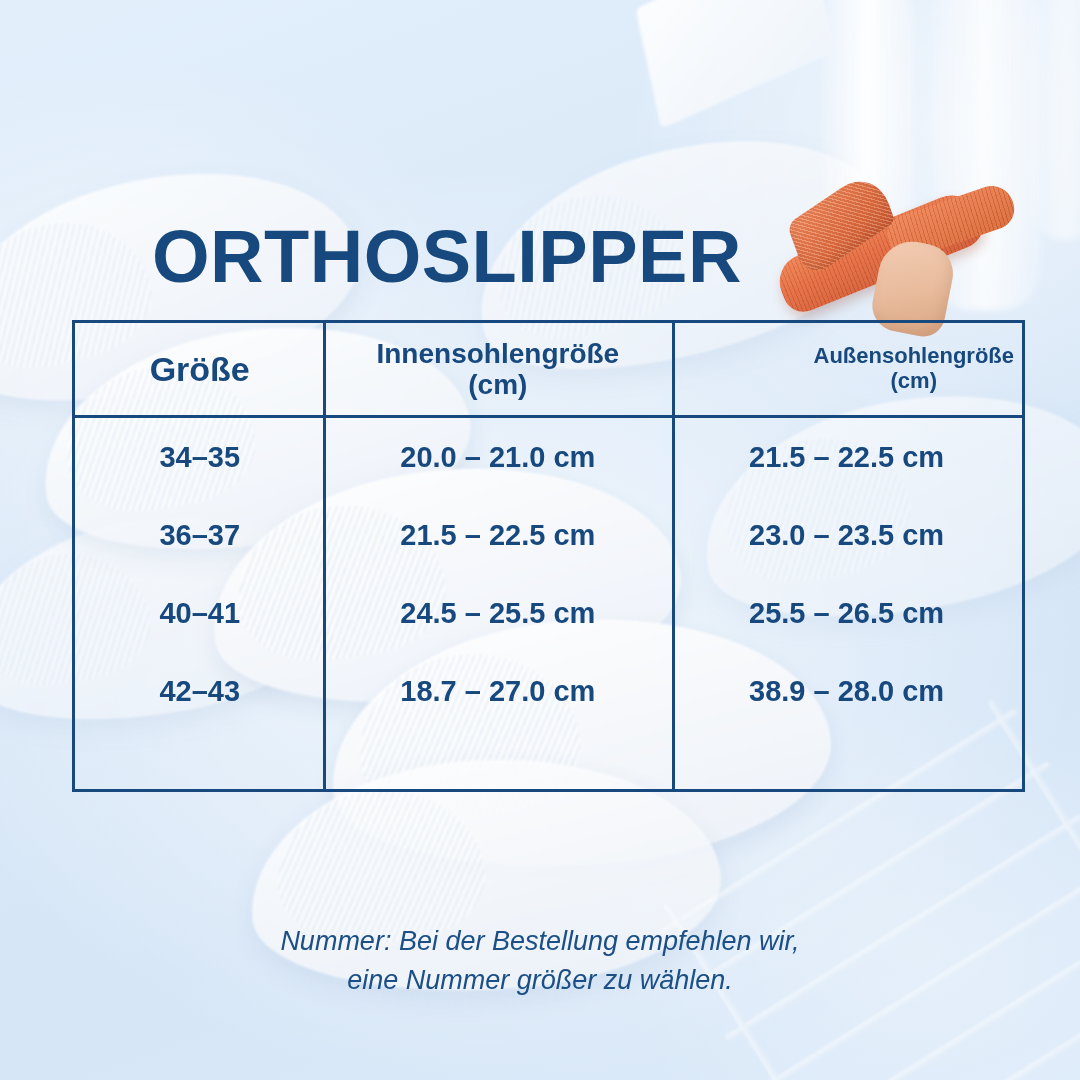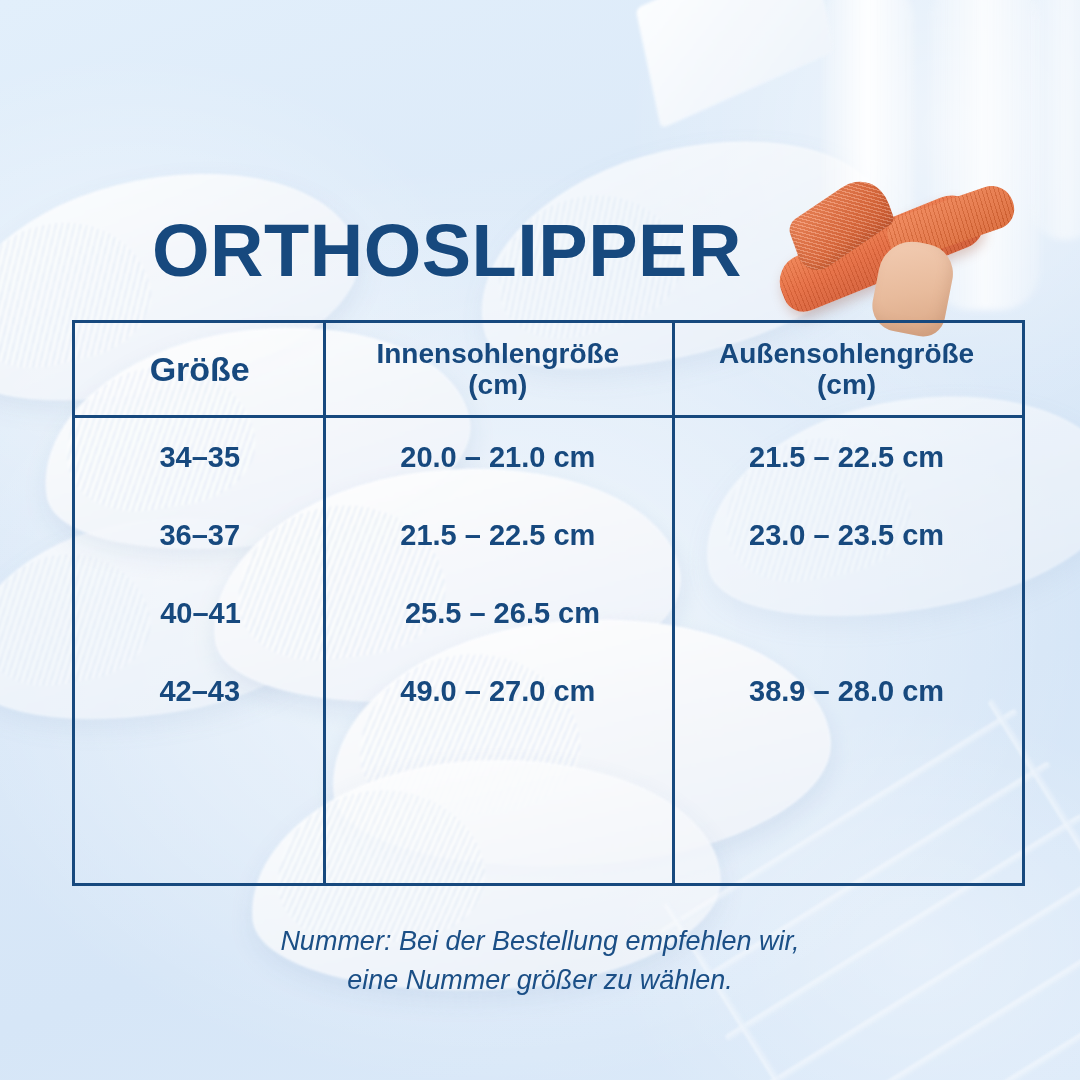--- a/index.html
+++ b/index.html
@@ -129,21 +129,21 @@
     background: linear-gradient(90deg, rgba(255,255,255,0.95), rgba(231,240,250,0.6));
     filter: blur(0.8px);
   }
   .rack b:nth-of-type(1) { left: 18px; }
   .rack b:nth-of-type(2) { left: 400px; }
 
   
   .title {
     position: absolute;
     left: 152px;
-    top: 214px;
+    top: 220px;
     font-size: 74px;
     line-height: 1;
     font-weight: 700;
     letter-spacing: 0.5px;
     color: #17497e;
     white-space: nowrap;
     text-shadow: 0 1px 0 rgba(255,255,255,0.35);
   }
 
   
@@ -232,21 +232,21 @@
   .f1 { left: 108px; top: 56px; width: 27px; height: 54px; transform: rotate(12deg); }
   .f2 { left: 128px; top: 50px; width: 27px; height: 48px; transform: rotate(8deg);  opacity: 0.95; }
   .f3 { left: 150px; top: 48px; width: 26px; height: 42px; transform: rotate(4deg);  opacity: 0.9; }
 
   
   .table {
     position: absolute;
     left: 72px;
     top: 320px;
     width: 953px;
-    height: 566px;
+    height: 472px;
     border: 3px solid #17497e;
     box-sizing: border-box;
   }
   .vline {
     position: absolute;
     top: 0;
     bottom: 0;
     width: 3px;
     background: #17497e;
   }
@@ -267,21 +267,21 @@
     justify-content: center;
     text-align: center;
     color: #17497e;
     font-weight: 700;
     line-height: 1.12;
     box-sizing: border-box;
     padding: 0 8px;
   }
   .th-size { width: 251px; font-size: 34px; }
   .th-inner { width: 349px; font-size: 28px; border-radius: 31px; }
-  .th-outer { width: 353px; font-size: 28px; }
+  .th-outer { width: 353px; font-size: 22px; justify-content: flex-end; }
 
   .tbody {
     position: absolute;
     left: 0; right: 0;
     top: 95px;
     bottom: 0;
   }
   .trow {
     display: flex;
     height: 78px;
@@ -385,25 +385,26 @@
         <div class="td td-inner">20.0 – 21.0 cm</div>
         <div class="td td-outer">21.5 – 22.5 cm</div>
       </div>
       <div class="trow">
         <div class="td td-size">36–37</div>
         <div class="td td-inner">21.5 – 22.5 cm</div>
         <div class="td td-outer">23.0 – 23.5 cm</div>
       </div>
       <div class="trow">
         <div class="td td-size">40–41</div>
+        <div class="td td-inner">24.5 – 25.5 cm</div>
         <div class="td td-outer">25.5 – 26.5 cm</div>
       </div>
       <div class="trow">
         <div class="td td-size">42–43</div>
-        <div class="td td-inner">49.0 – 27.0 cm</div>
+        <div class="td td-inner">18.7 – 27.0 cm</div>
         <div class="td td-outer">38.9 – 28.0 cm</div>
       </div>
     </div>
   </div>
 
   <div class="note">
     <span>Nummer: Bei der Bestellung empfehlen wir,</span>
     <span>eine Nummer größer zu wählen.</span>
   </div>
 

